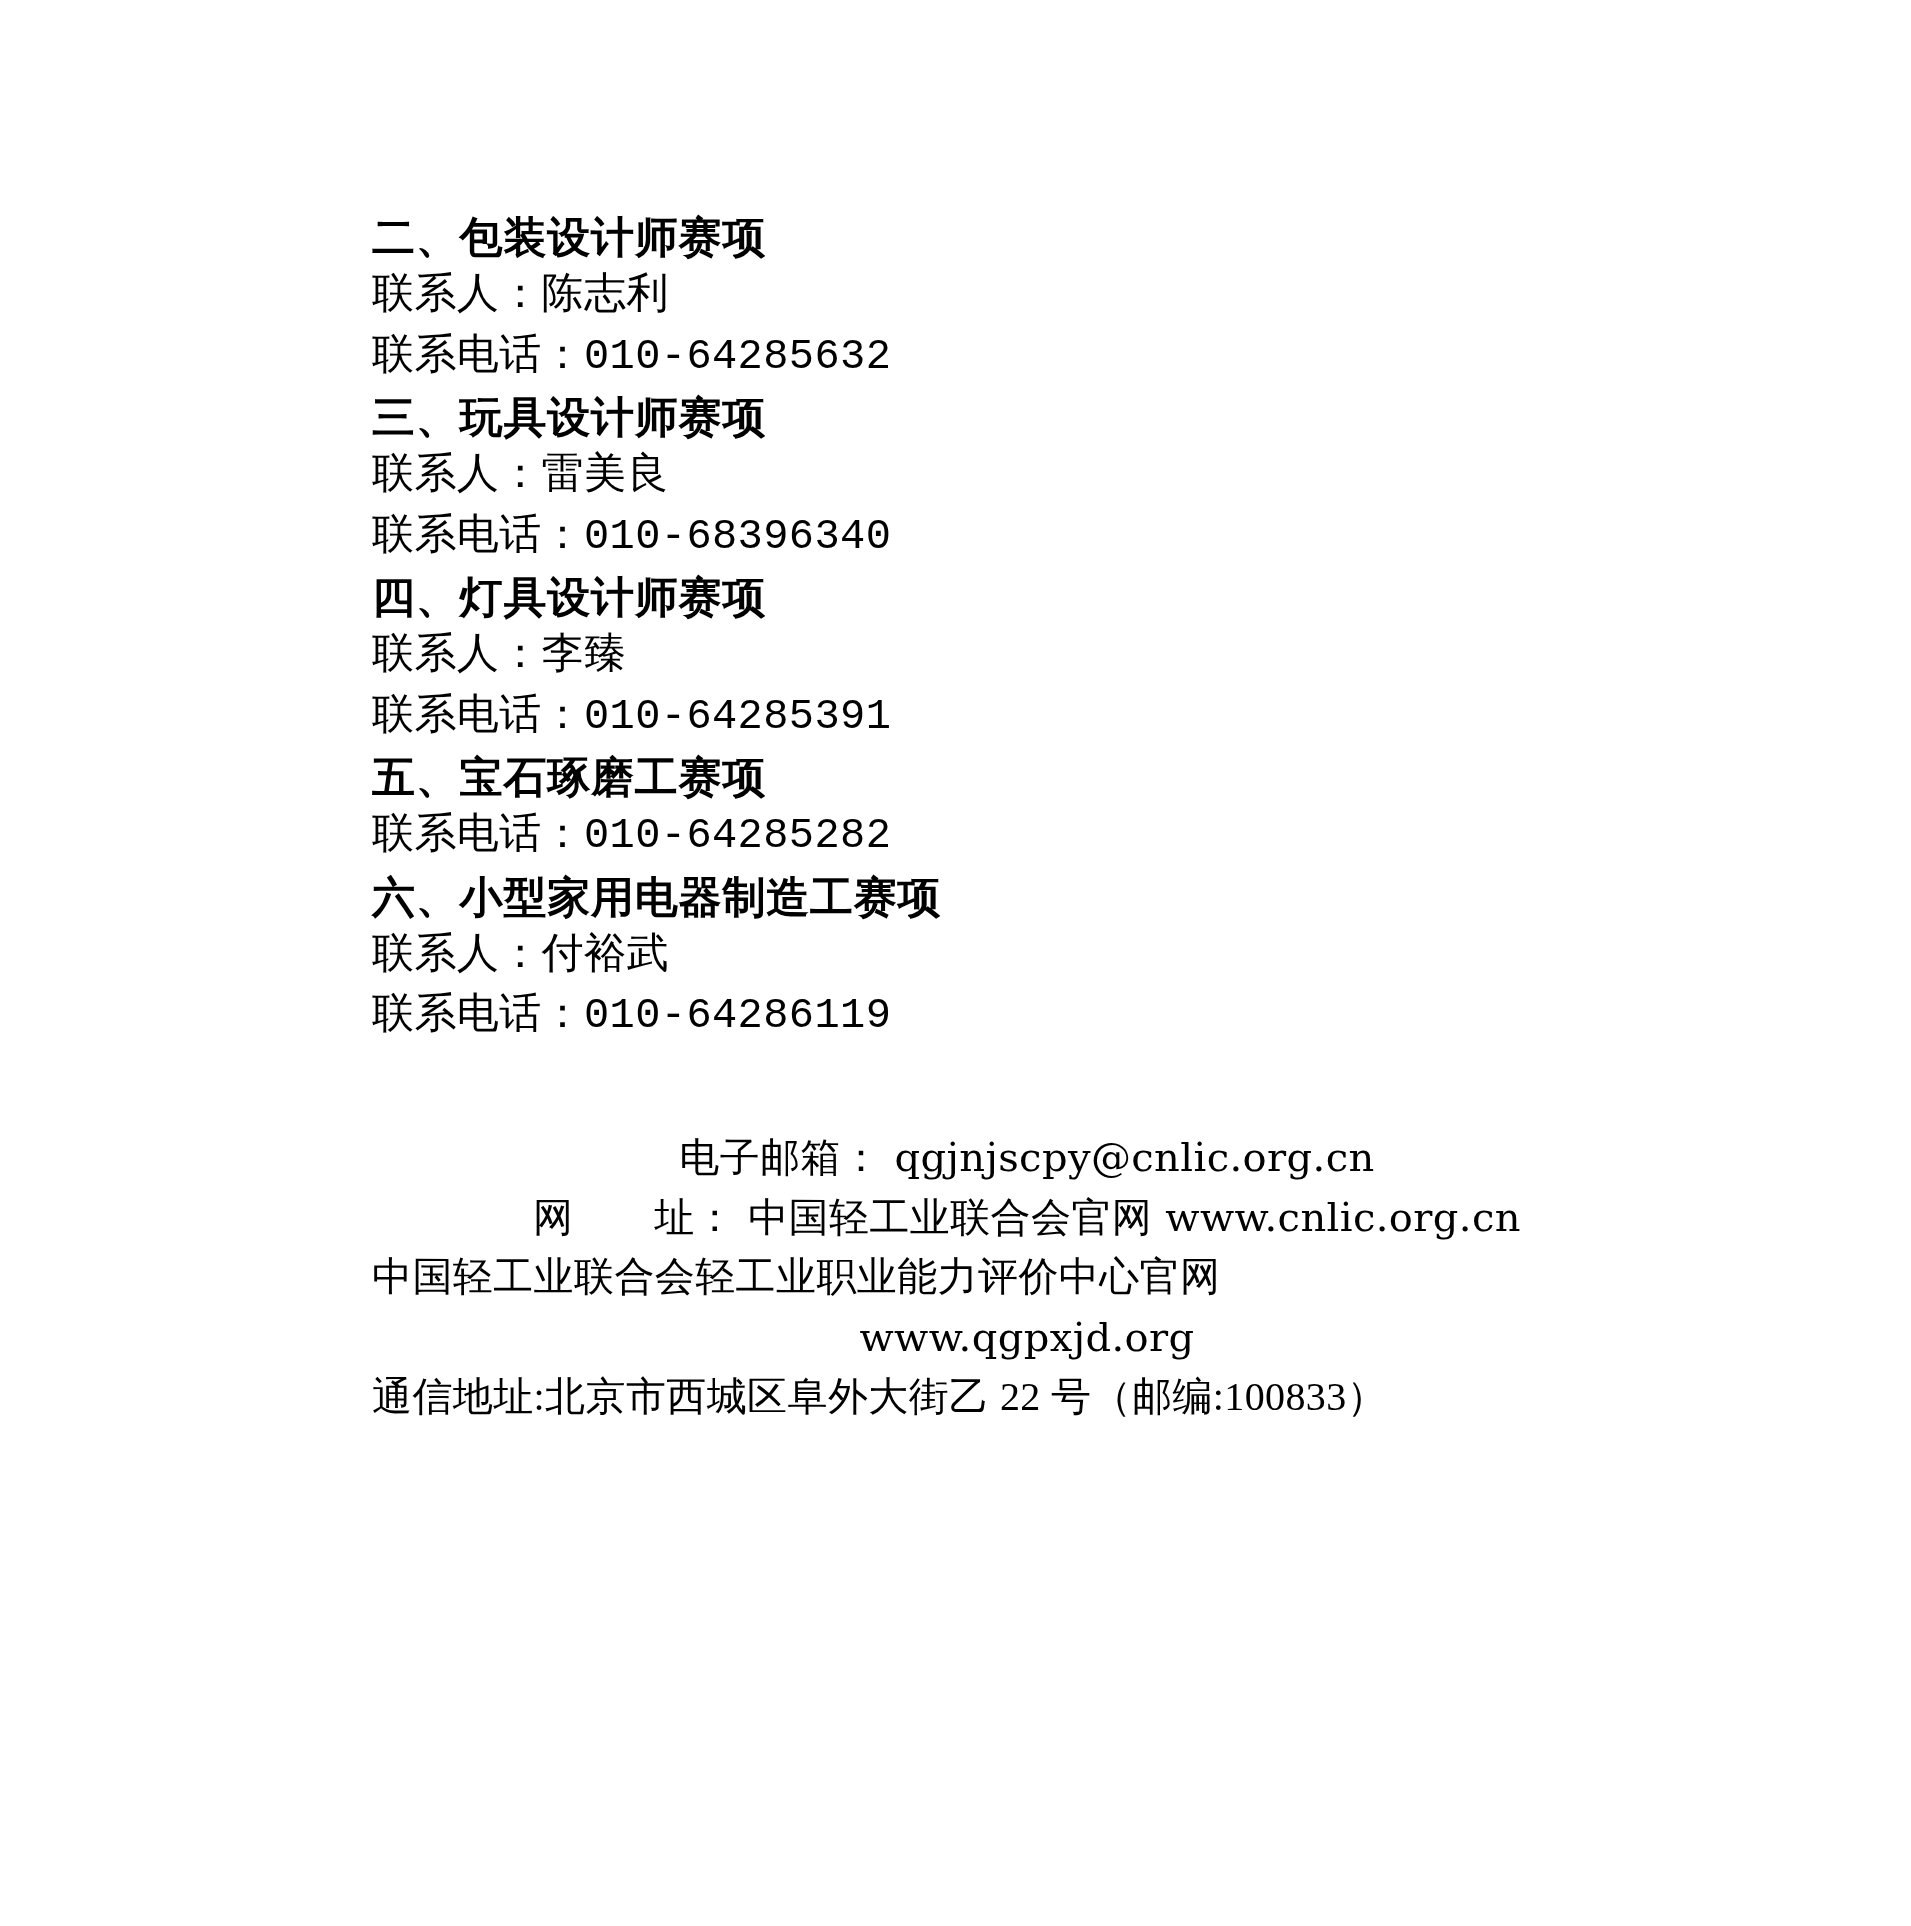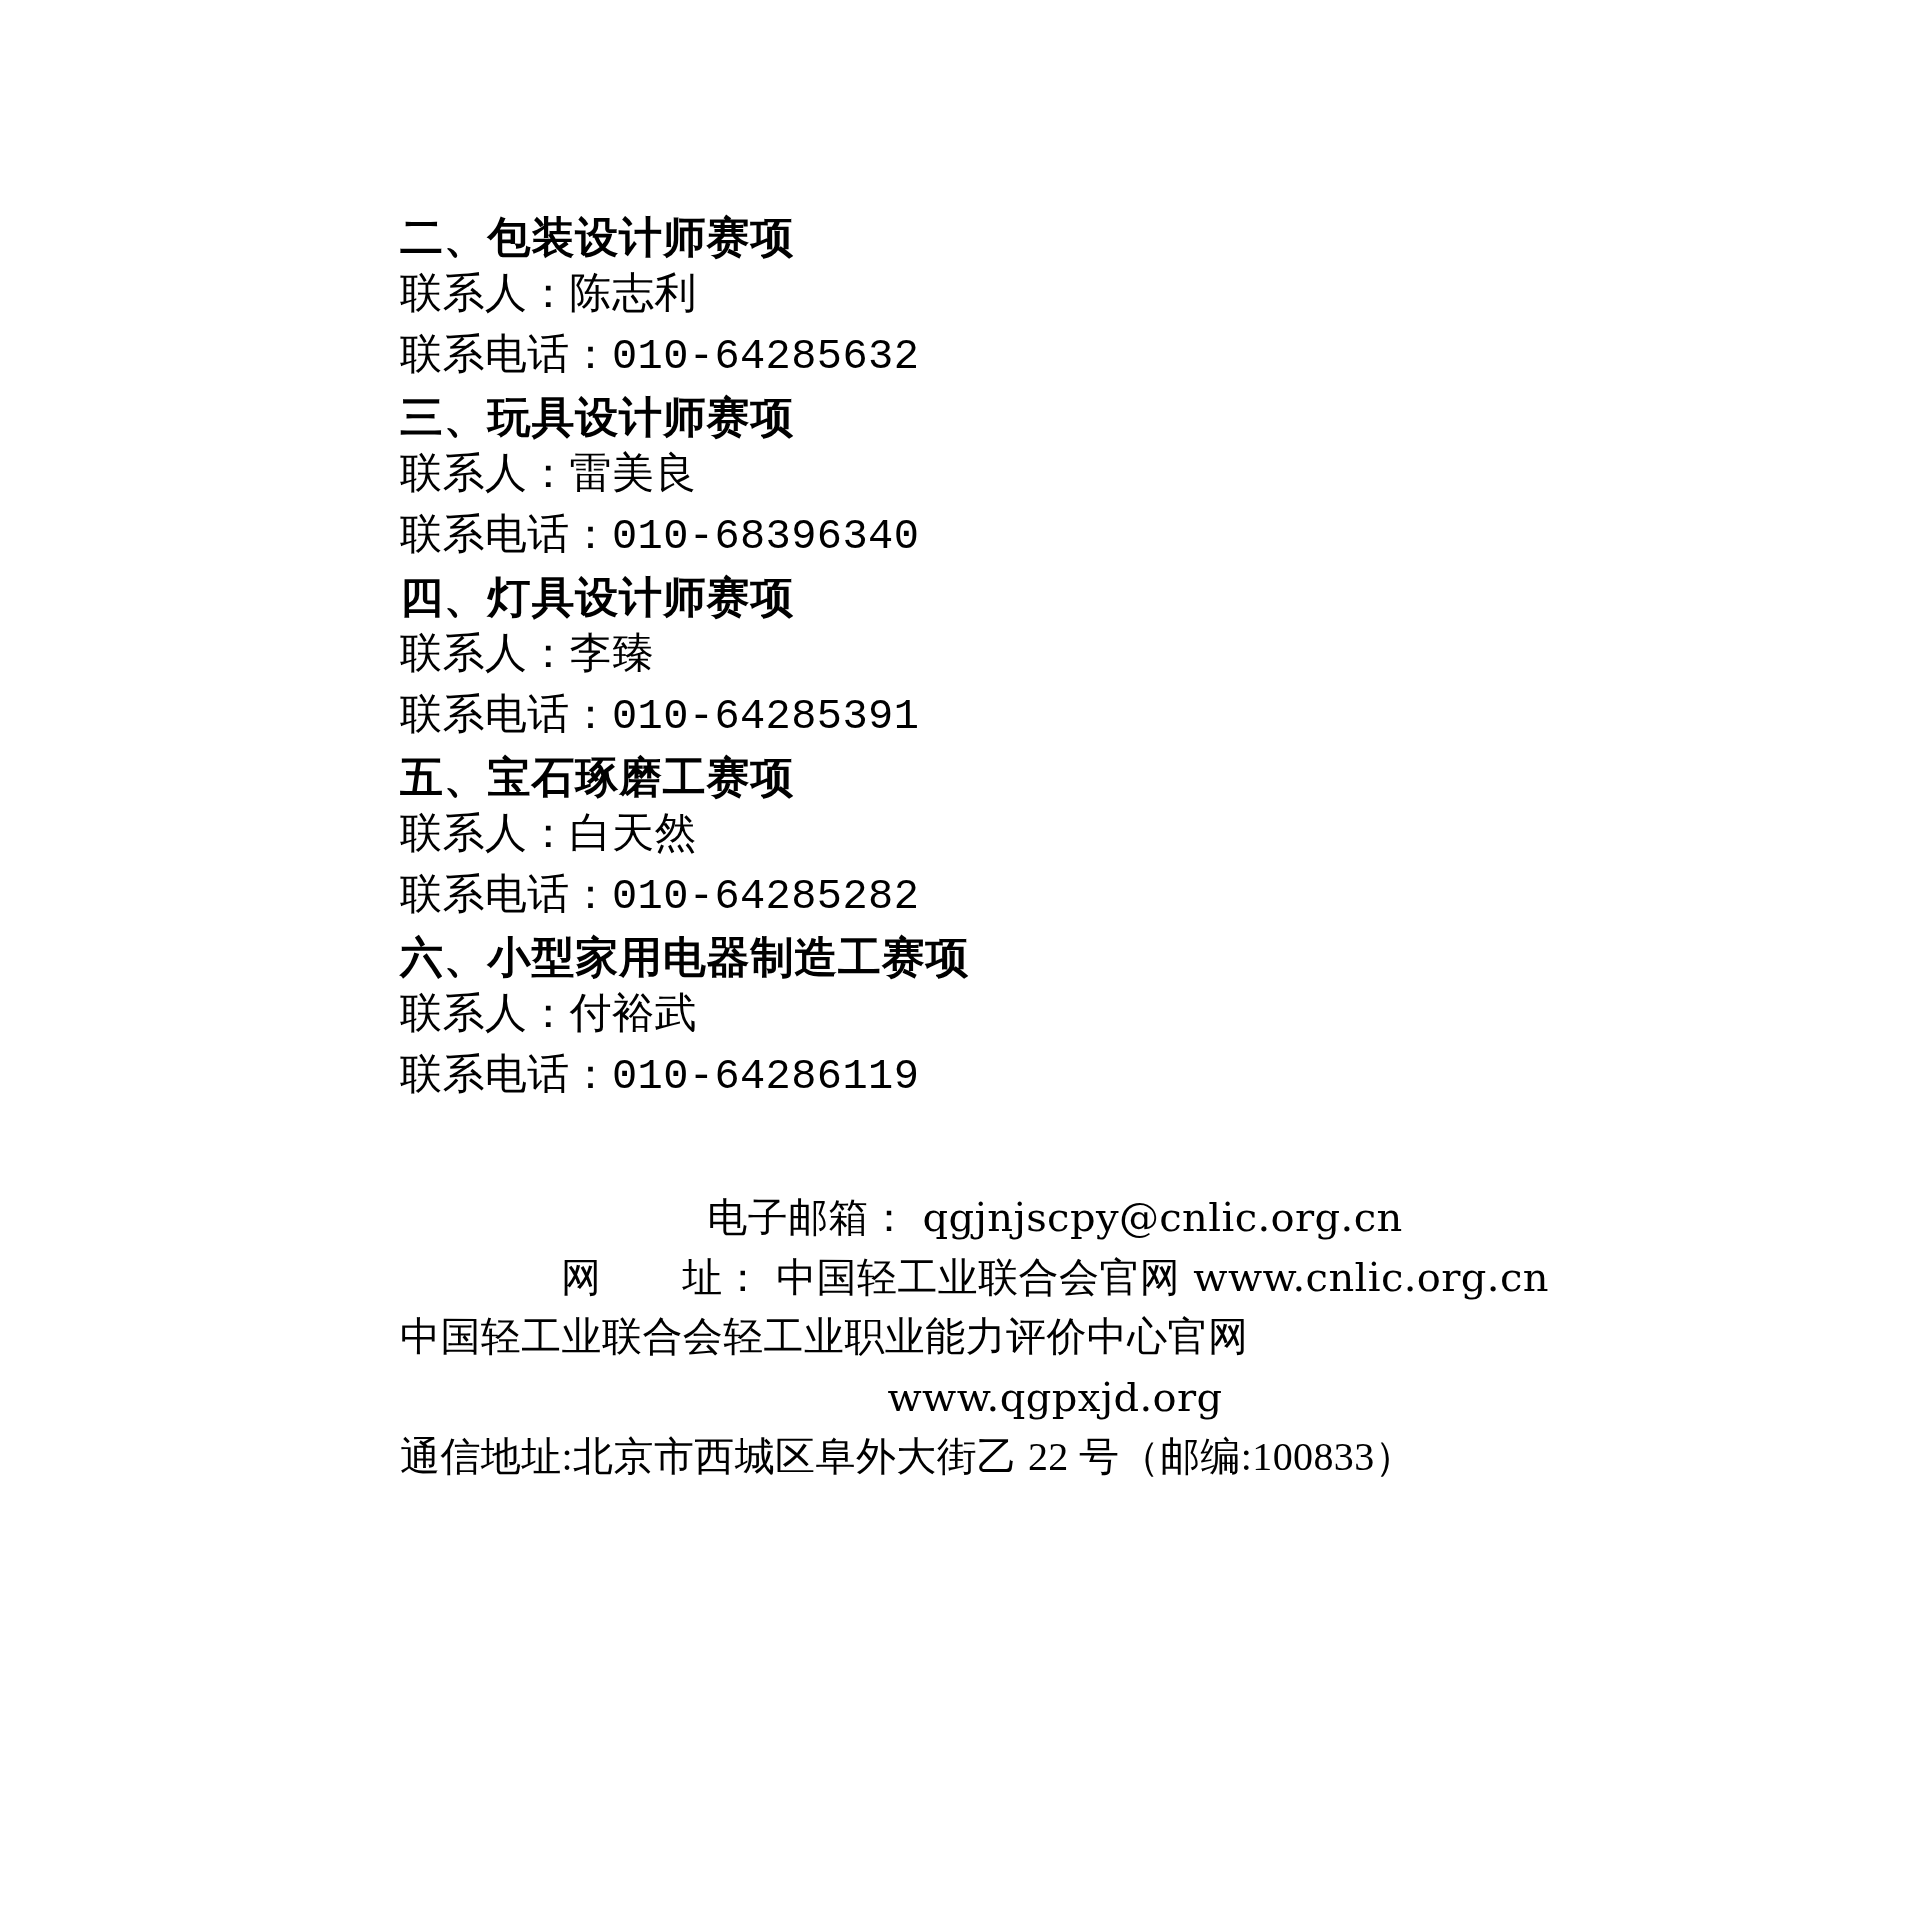--- a/index.html
+++ b/index.html
@@ -14,21 +14,21 @@
   .page {
     width: 1911px;
     height: 2703px;
     position: relative;
     background: #ffffff;
     box-sizing: border-box;
     overflow: hidden;
   }
   .content {
     position: absolute;
-    left: 400px;
+    left: 372px;
     top: 216px;
     width: 1310px;
   }
   .section-heading {
     font-family: "DejaVu Sans", "Liberation Sans", sans-serif;
     font-weight: bold;
     font-size: 43px;
     line-height: 1.0;
     letter-spacing: 0.8px;
     margin: 0 0 16px 0;
@@ -78,21 +78,20 @@
     </div>
 
     <div class="heading-block">
       <p class="section-heading">四、灯具设计师赛项</p>
       <p class="line">联系人：李臻</p>
       <p class="line">联系电话：010-64285391</p>
     </div>
 
     <div class="heading-block">
       <p class="section-heading">五、宝石琢磨工赛项</p>
-      <p class="line">联系人：白天然</p>
       <p class="line">联系电话：010-64285282</p>
     </div>
 
     <div class="heading-block">
       <p class="section-heading">六、小型家用电器制造工赛项</p>
       <p class="line">联系人：付裕武</p>
       <p class="line">联系电话：010-64286119</p>
     </div>
 
     <div class="gap-block"></div>

